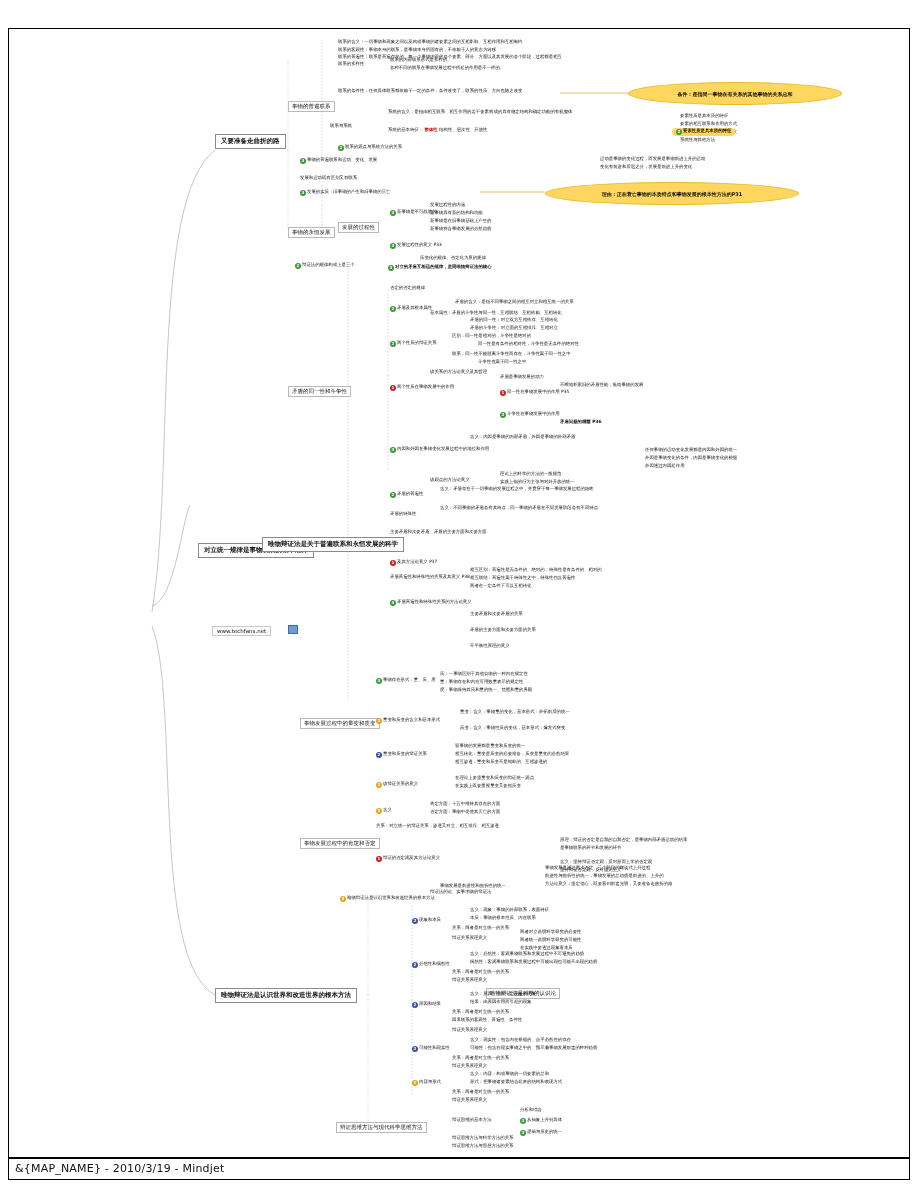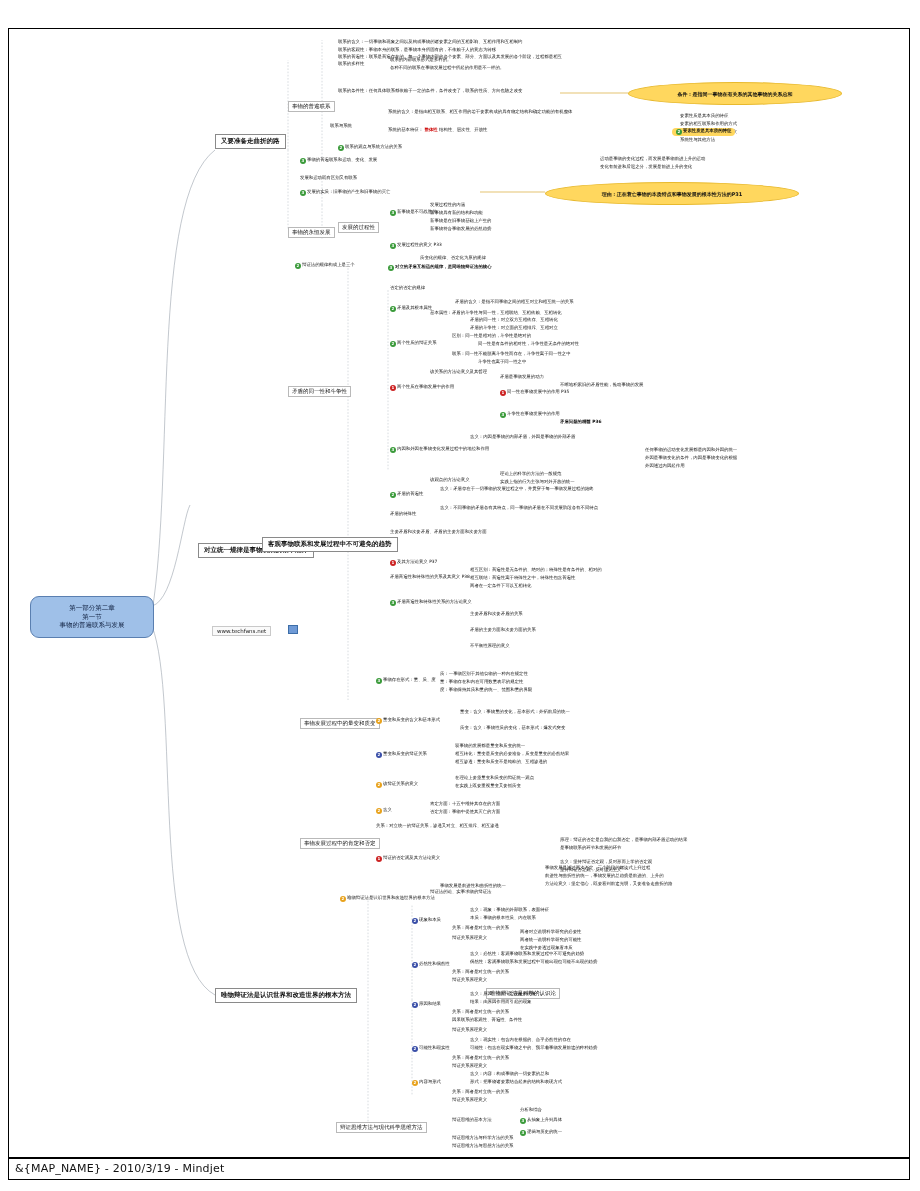--- a/index.html
+++ b/index.html
@@ -61,27 +61,20 @@
 
     <path class="wd" d="M368,995 L368,900 M368,995 L368,1130"></path>
     <path class="wd" d="M412,1000 L412,905 M412,1000 L412,1095"></path>
 
     <path class="wc" d="M560,93 L628,93"></path>
     <path class="wc" d="M480,192 L545,192"></path>
   </svg>
 
   <div id="frame"></div>
 
-  <div id="central">
-    <span>
-      <span>第一部分第二章</span><br>
-      <span>第一节</span><br>
-      <span>事物的普遍联系与发展</span>
-    </span>
-  </div>
 
   <div id="site">www.techfans.net</div>
   <div id="siteic"></div>
 
   <div class="mainlbl" style="left:215px;top:134px;">又要准备走曲折的路</div>
   <div class="mainlbl" style="left:198px;top:543px;">对立统一规律是事物发展的根本规律</div>
   <div class="mainlbl" style="left:215px;top:988px;">唯物辩证法是认识世界和改造世界的根本方法</div>
 
   <div class="sublbl" style="left:288px;top:101px;">事物的普遍联系</div>
   <div class="sublbl" style="left:288px;top:227px;">事物的永恒发展</div>
@@ -132,21 +125,21 @@
     <span class="ic ic-g">3</span><span>发展过程性的意义 P33</span>
   </div>
 
   <div class="lbl t45 bold" style="left:672px;top:128px;background:#ffd75e;border-radius:6px;padding:1px 4px;">
     <span class="ic ic-g">2</span><span>要素性质是其本质的特征</span>
   </div>
 
   <div class="callout" style="left:628px;top:82px;width:212px;height:21px;">条件：是指同一事物在有关系的其他事物的关系总和</div>
   <div class="callout" style="left:545px;top:182px;width:252px;height:21px;">理由：正在衰亡事物的本质特点和事物发展的根本性方法的P31</div>
 
-  <div class="mainlbl" style="left:262px;top:537px;">客观事物联系和发展过程中不可避免的趋势</div>
+  <div class="mainlbl" style="left:262px;top:537px;">唯物辩证法是关于普遍联系和永恒发展的科学</div>
 
   <div class="lbl t45" style="left:295px;top:263px;">
     <span class="ic ic-g">2</span><span>辩证法的规律构成上是三个</span>
   </div>
   <div class="lbl t45 bold" style="left:388px;top:265px;">
     <span class="ic ic-g">3</span><span>对立的矛盾互相适的规律，是同唯物辩证法的核心</span>
   </div>
   <div class="lbl t45" style="left:420px;top:256px;">质变化的规律、否定化为原的规律</div>
   <div class="lbl t45" style="left:390px;top:286px;">否定的否定的规律</div>
 

